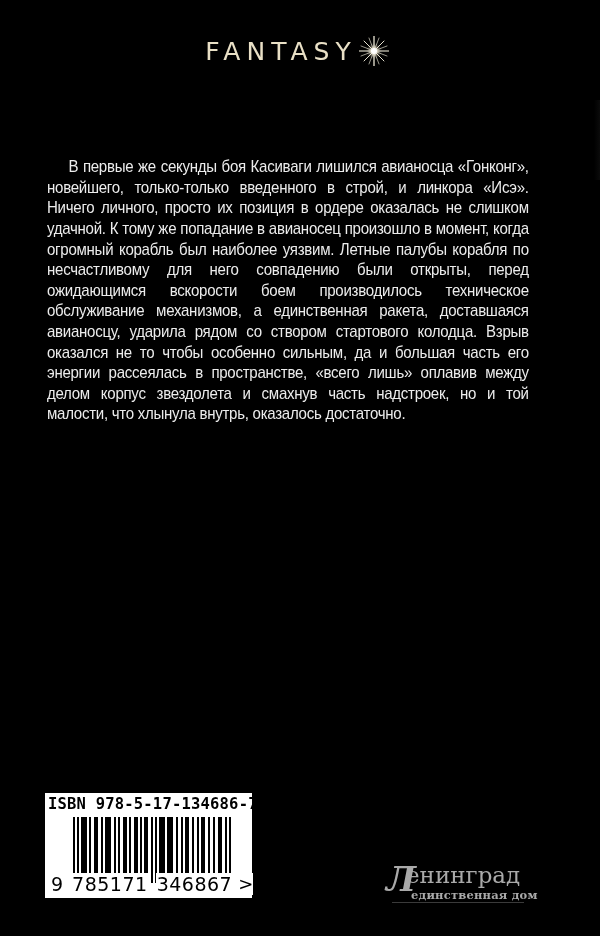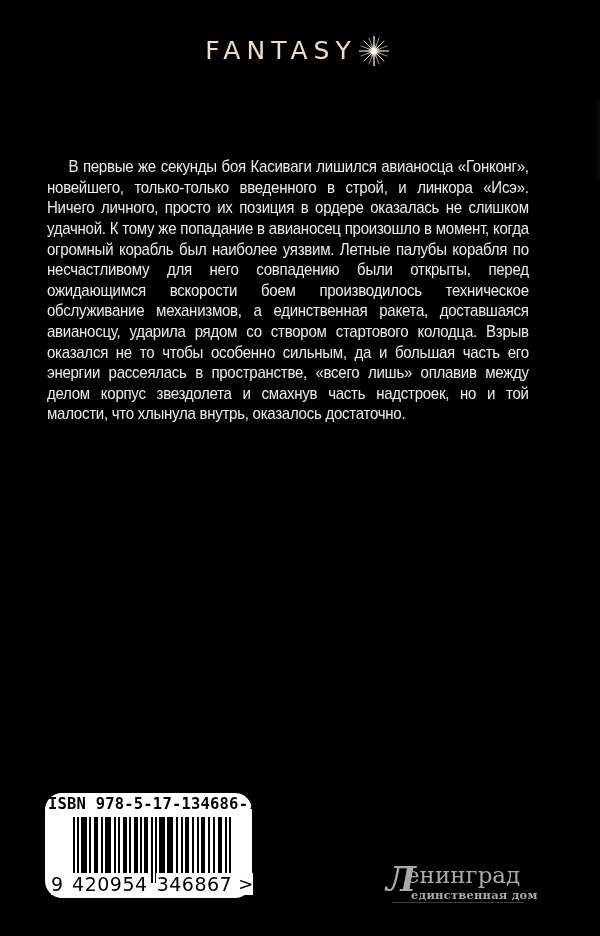--- a/index.html
+++ b/index.html
@@ -14,21 +14,21 @@
       overflow: hidden;
       font-family: "Liberation Sans", sans-serif;
     }
     .series-header {
       position: absolute;
       top: 36px;
       left: 0;
       width: 600px;
       height: 30px;
       display: flex;
-      align-items: flex-start;
+      align-items: center;
       justify-content: center;
       color: #e9e0c6;
       font-family: "DejaVu Sans", sans-serif;
       font-size: 25px;
       letter-spacing: 6px;
       font-weight: normal;
     }
     .series-header .word {
       white-space: nowrap;
     }
@@ -58,21 +58,20 @@
       transform-origin: left top;
       width: 518px;
     }
     .barcode-box {
       position: absolute;
       left: 45px;
       top: 793px;
       width: 207px;
       height: 105px;
       background: #ffffff;
-      border-radius: 17px;
     }
     .isbn-text {
       position: absolute;
       left: 3px;
       top: 2px;
       font-family: "DejaVu Sans Mono", monospace;
       font-size: 15.5px;
       font-weight: bold;
       color: #000;
       letter-spacing: 0.2px;
@@ -229,21 +228,21 @@
       <rect x="135" y="0" width="2" height="58"></rect>
       <rect x="140" y="0" width="2" height="58"></rect>
       <rect x="145" y="0" width="4" height="58"></rect>
 
       <rect x="152" y="0" width="2" height="66"></rect>
       <rect x="156" y="0" width="2" height="66"></rect>
     </g>
   </svg>
   <div class="ean-digits">
     <span class="ean-first">9</span>
-    <span class="ean-left">420954</span>
+    <span class="ean-left">785171</span>
     <span class="ean-right">346867</span>
     <span class="ean-arrow">&gt;</span>
   </div>
 </div>
 
 <div class="publisher-logo">
   <span class="publisher-initial">Л</span>
   <span class="publisher-name">енинград</span>
   <span class="publisher-sub">единственная дом</span>
   <div class="publisher-rule"></div>

